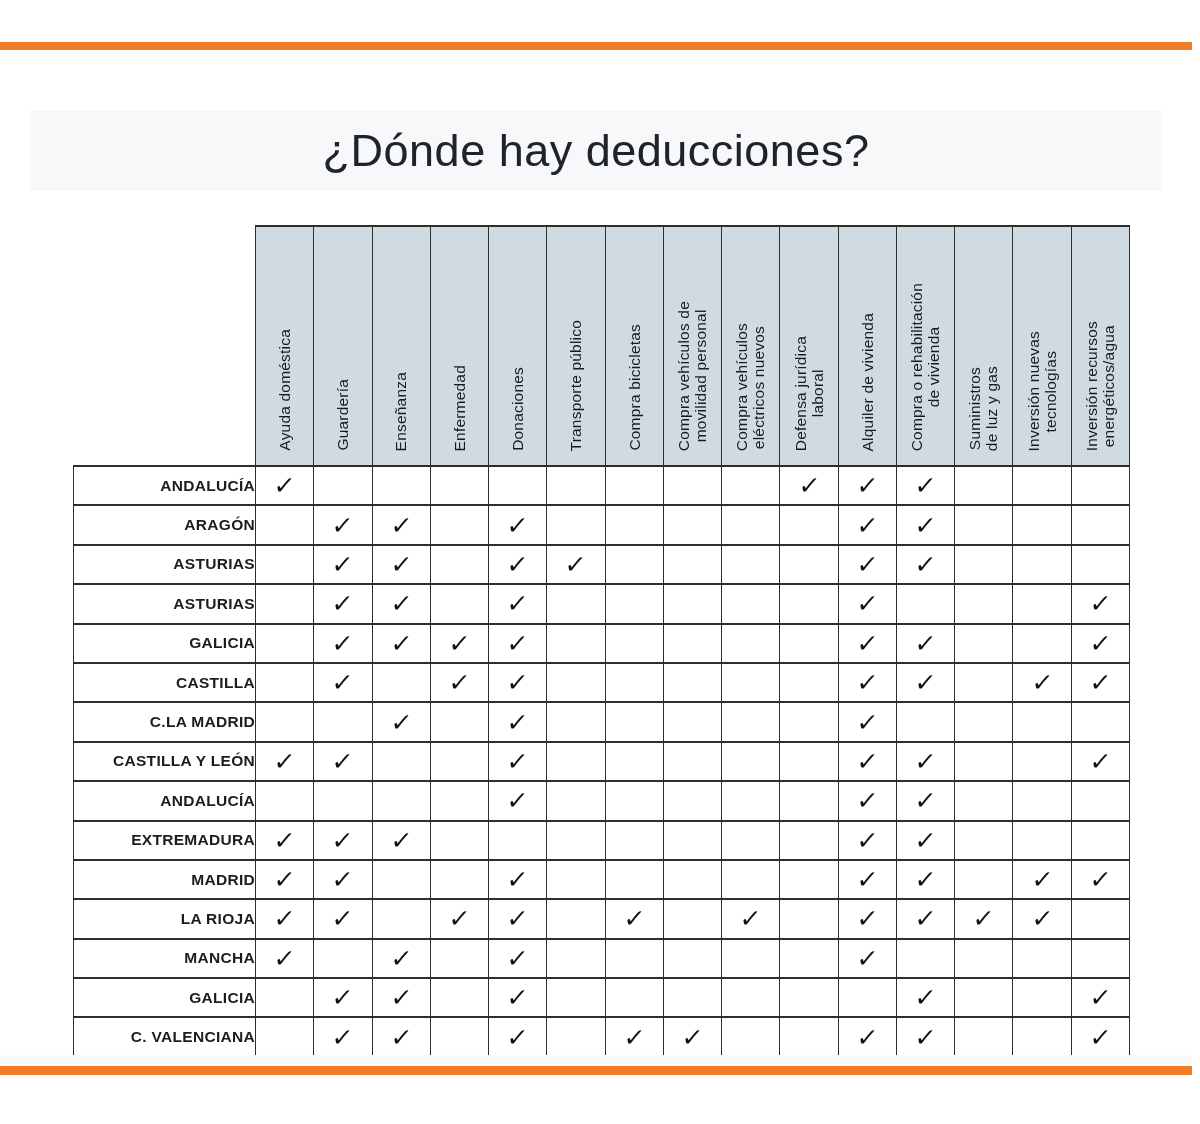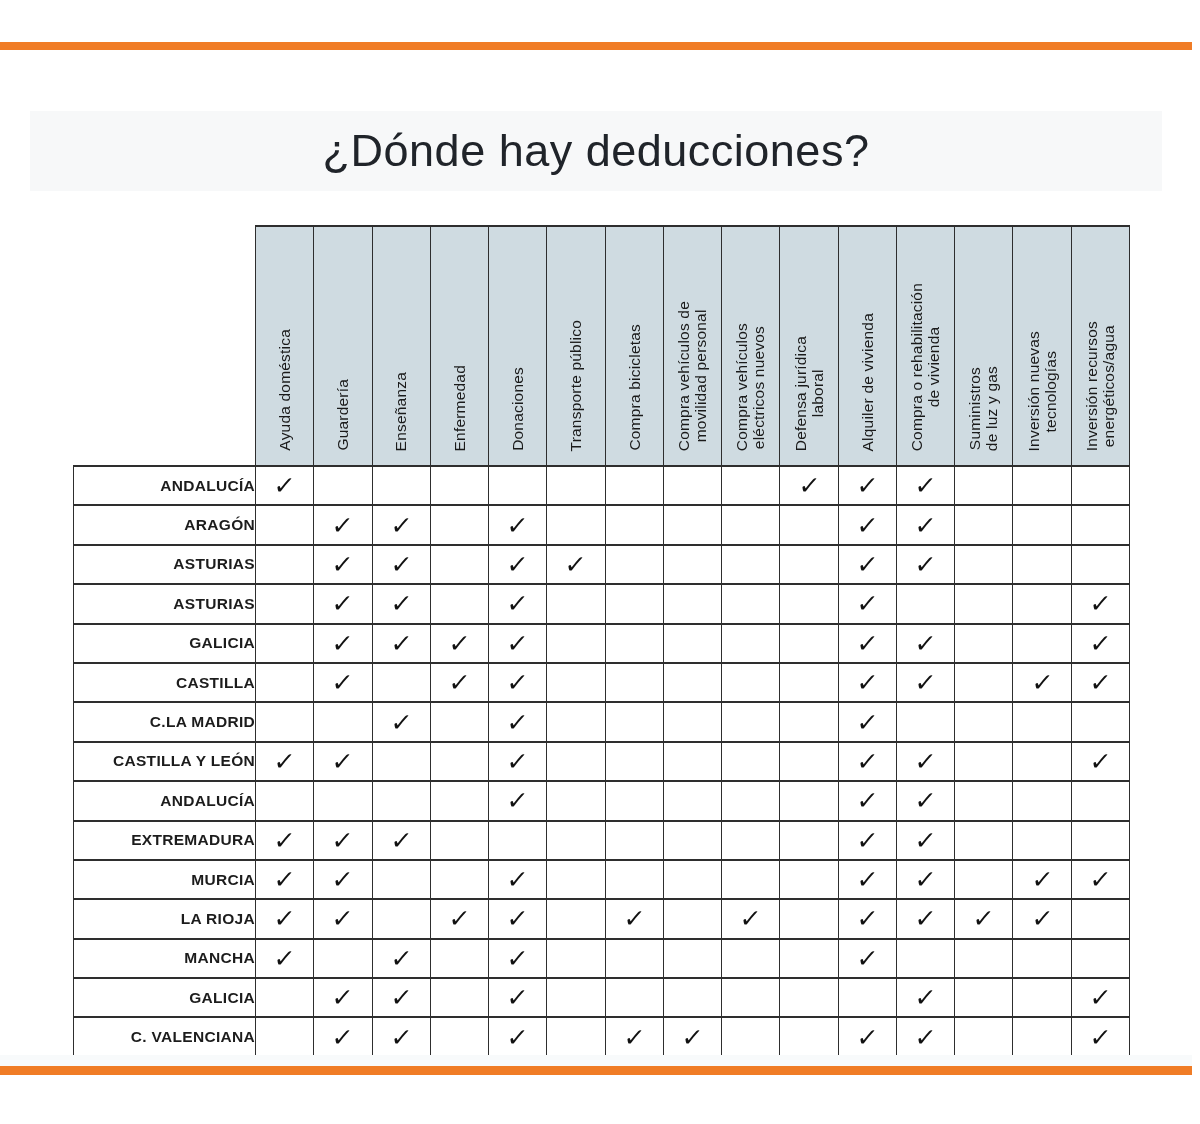--- a/index.html
+++ b/index.html
@@ -320,21 +320,21 @@
           <td class="cell"></td>
           <td class="cell"></td>
           <td class="cell"></td>
           <td class="cell"><span class="check">✓</span></td>
           <td class="cell"><span class="check">✓</span></td>
           <td class="cell"></td>
           <td class="cell"></td>
           <td class="cell"></td>
         </tr>
         <tr>
-          <td class="region">MURCIA</td>
+          <td class="region">MADRID</td>
           <td class="cell"><span class="check">✓</span></td>
           <td class="cell"><span class="check">✓</span></td>
           <td class="cell"></td>
           <td class="cell"></td>
           <td class="cell"><span class="check">✓</span></td>
           <td class="cell"></td>
           <td class="cell"></td>
           <td class="cell"></td>
           <td class="cell"></td>
           <td class="cell"></td>

